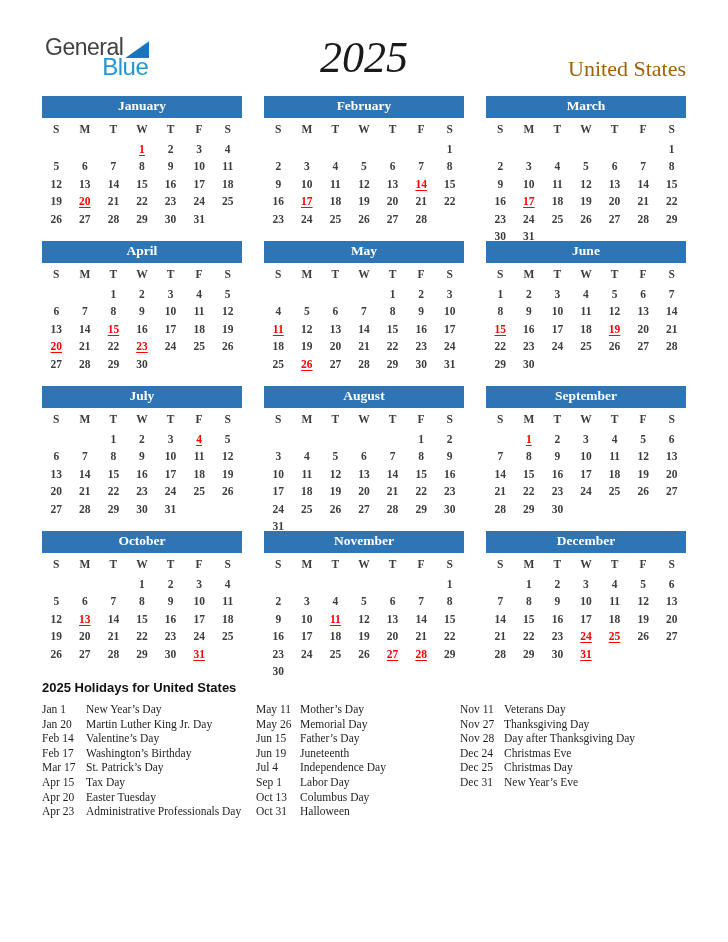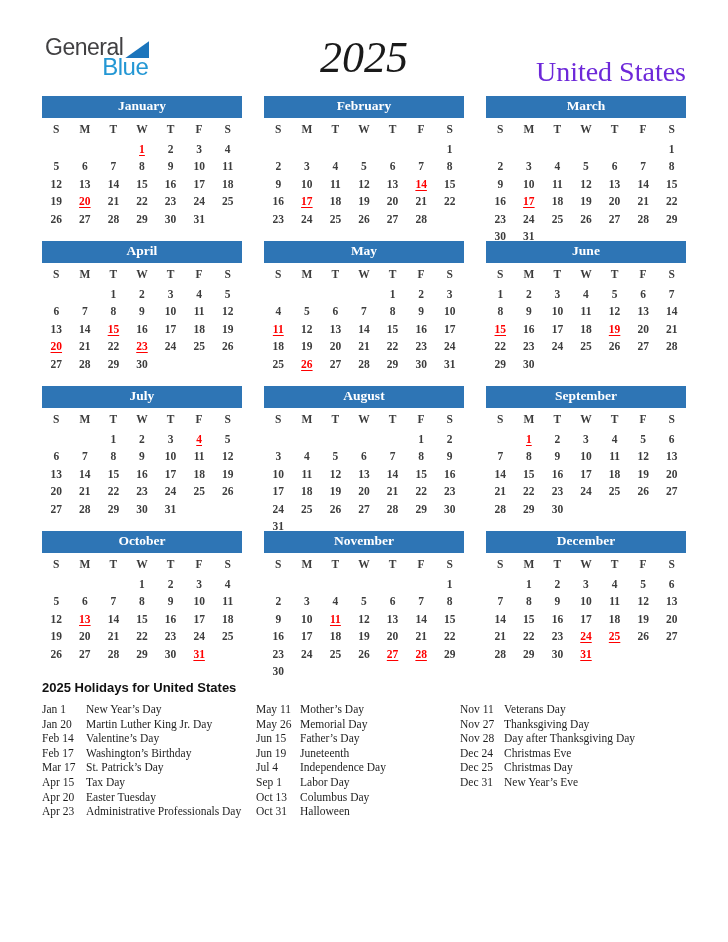--- a/index.html
+++ b/index.html
@@ -6,21 +6,21 @@
   .page{width:728px;height:942px;position:relative;background:#fff;font-family:"Liberation Serif",serif;overflow:hidden;}
 
   
   .header{position:relative;height:96px;}
   .logo{position:absolute;left:45px;top:36px;font-family:"Liberation Sans",sans-serif;line-height:1;}
   .logo-top{display:flex;align-items:flex-end;}
   .logo-general{font-size:23px;color:#414042;letter-spacing:-0.5px;}
   .tri{width:24px;height:17px;background:#1b75bc;clip-path:polygon(100% 0,100% 100%,0 100%);margin-left:2px;margin-bottom:1px;}
   .logo-blue{font-size:24px;color:#2397d4;text-align:right;margin-top:-4px;padding-right:1px;letter-spacing:-0.5px;}
   .year{position:absolute;left:0;width:100%;text-align:center;top:32px;font-size:44px;color:#1a1a1a;font-style:italic;}
-  .country{position:absolute;right:42px;top:56px;font-size:28px;color:#6d28d9;}
+  .country{position:absolute;right:42px;top:56px;font-size:22px;color:#a16207;}
 
   
   .cal-grid{position:absolute;top:96px;left:42px;width:644px;display:grid;
             grid-template-columns:repeat(3,200px);column-gap:22px;grid-auto-rows:145px;}
   .month-title{height:22px;line-height:19px;background:#2e75b5;color:#ffffff;text-align:center;
                font-size:13.5px;font-weight:bold;}
   .weekdays,.days{display:grid;grid-template-columns:repeat(7,1fr);}
   .weekdays{height:22px;align-items:center;}
   .wd{text-align:center;font-size:11.5px;font-weight:bold;color:#3d3d3d;}
   .days{grid-auto-rows:17.5px;align-items:center;}

